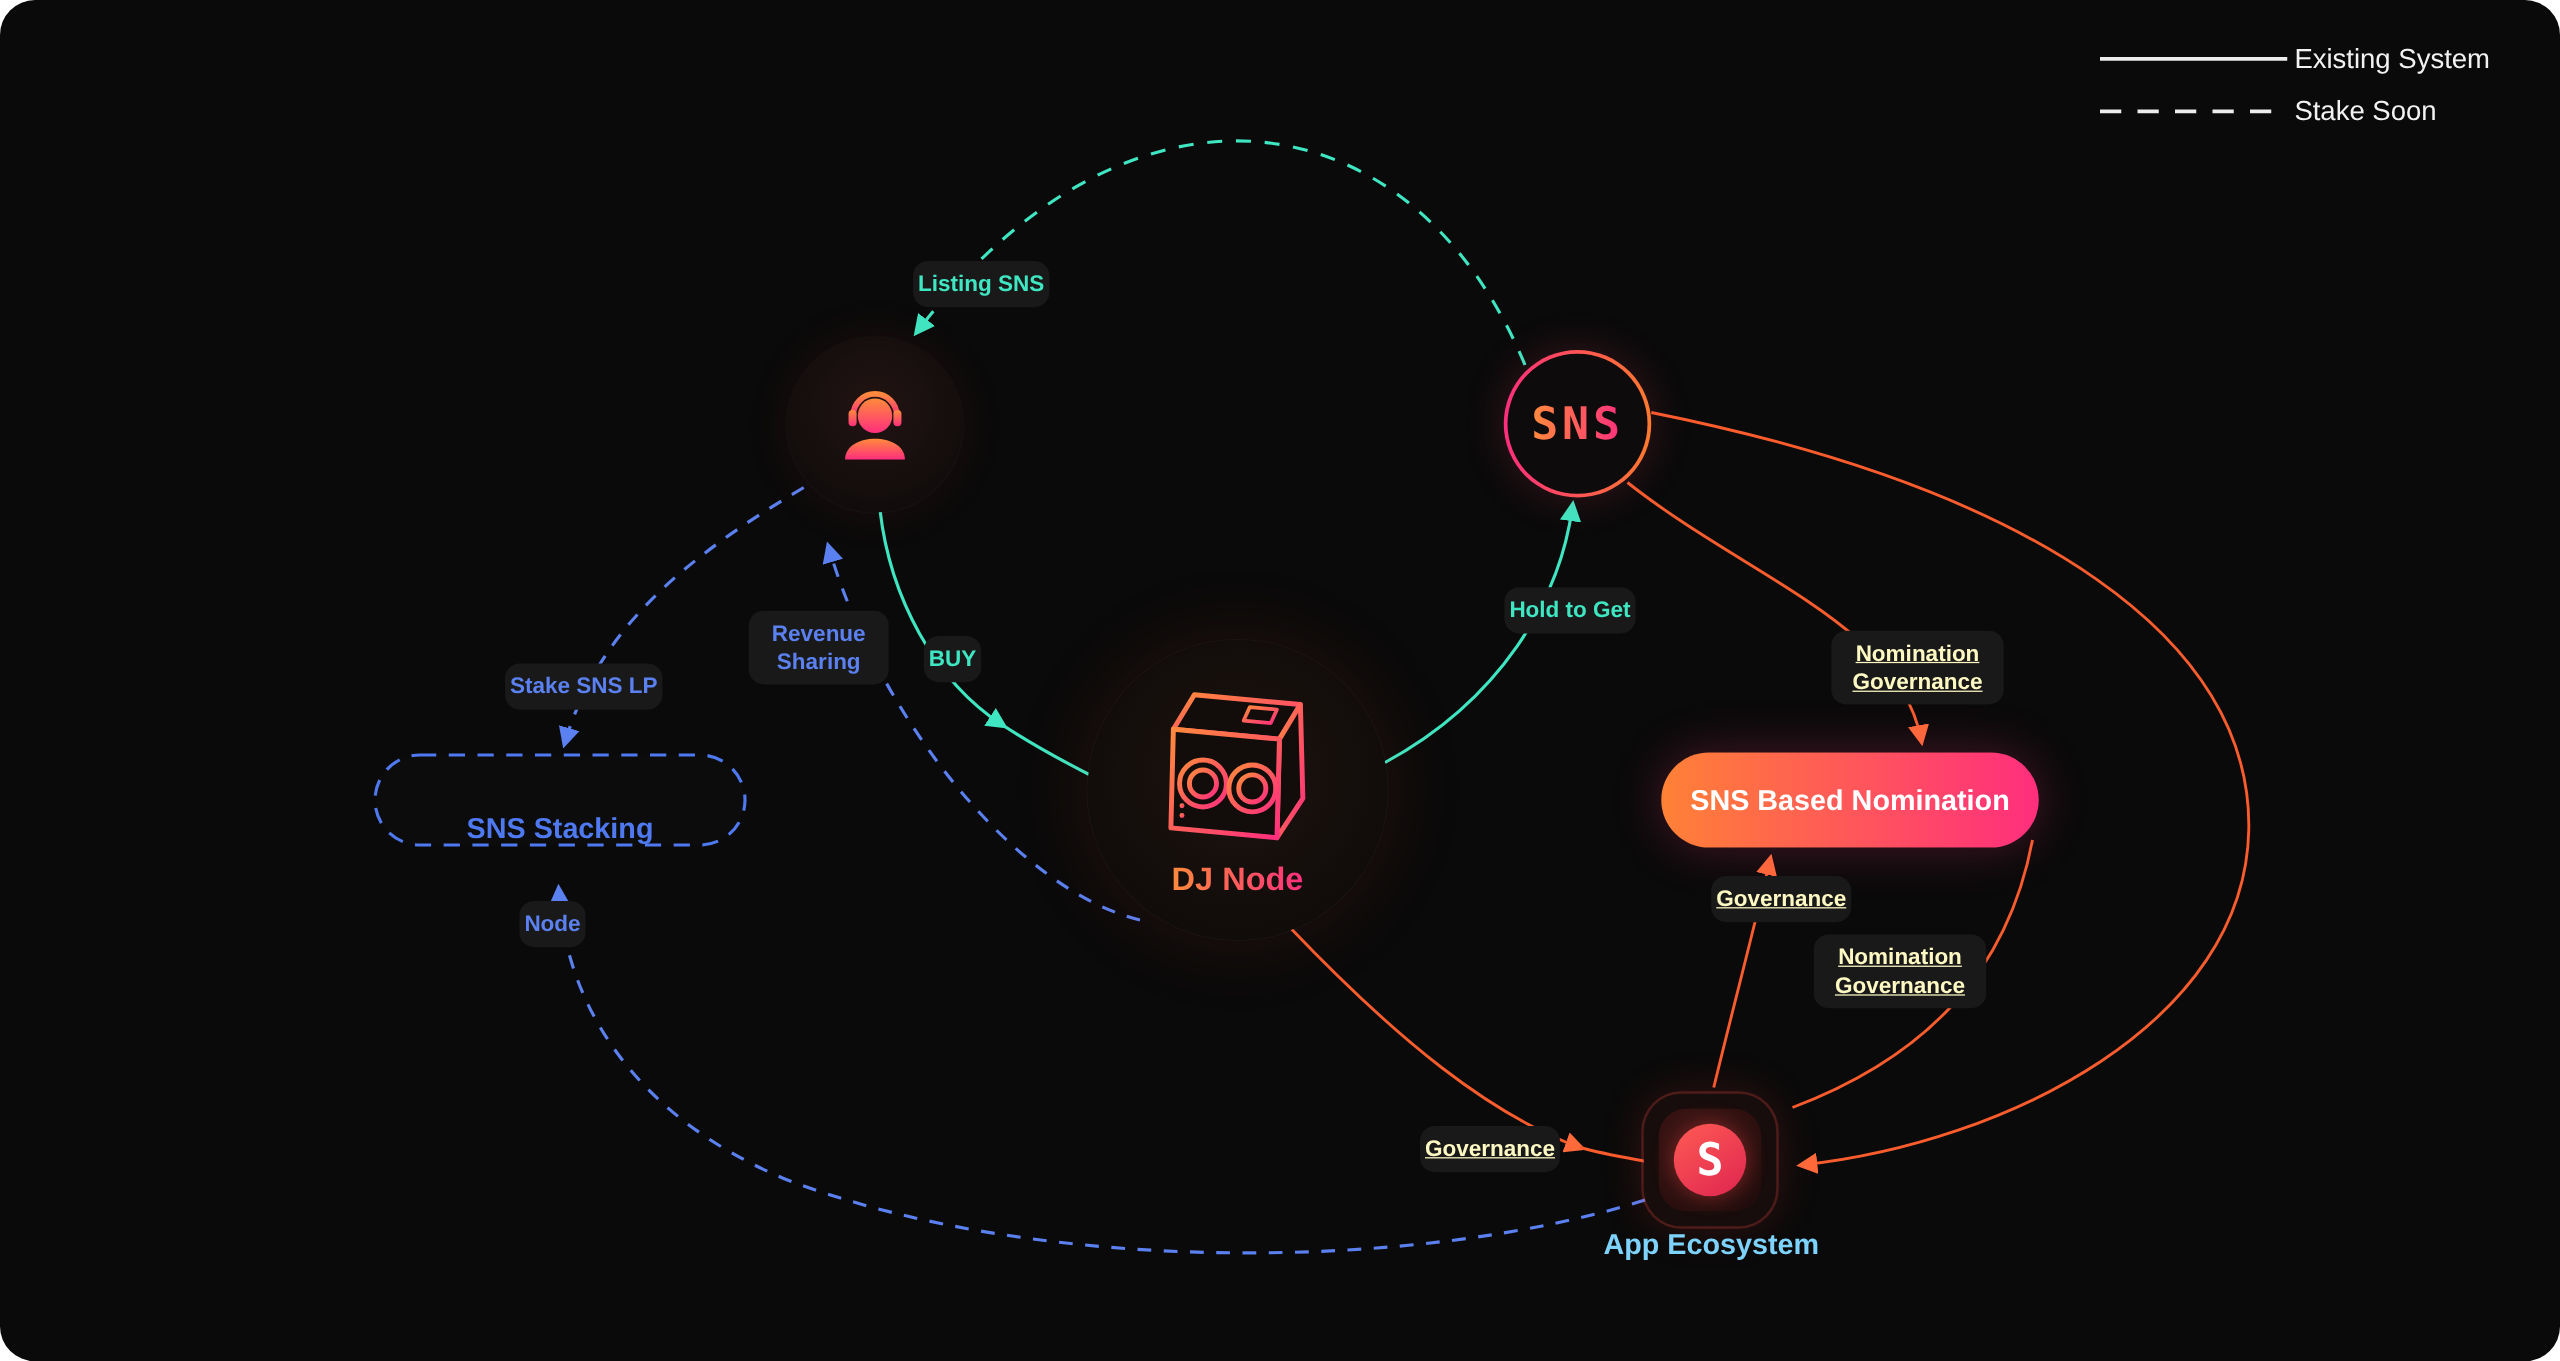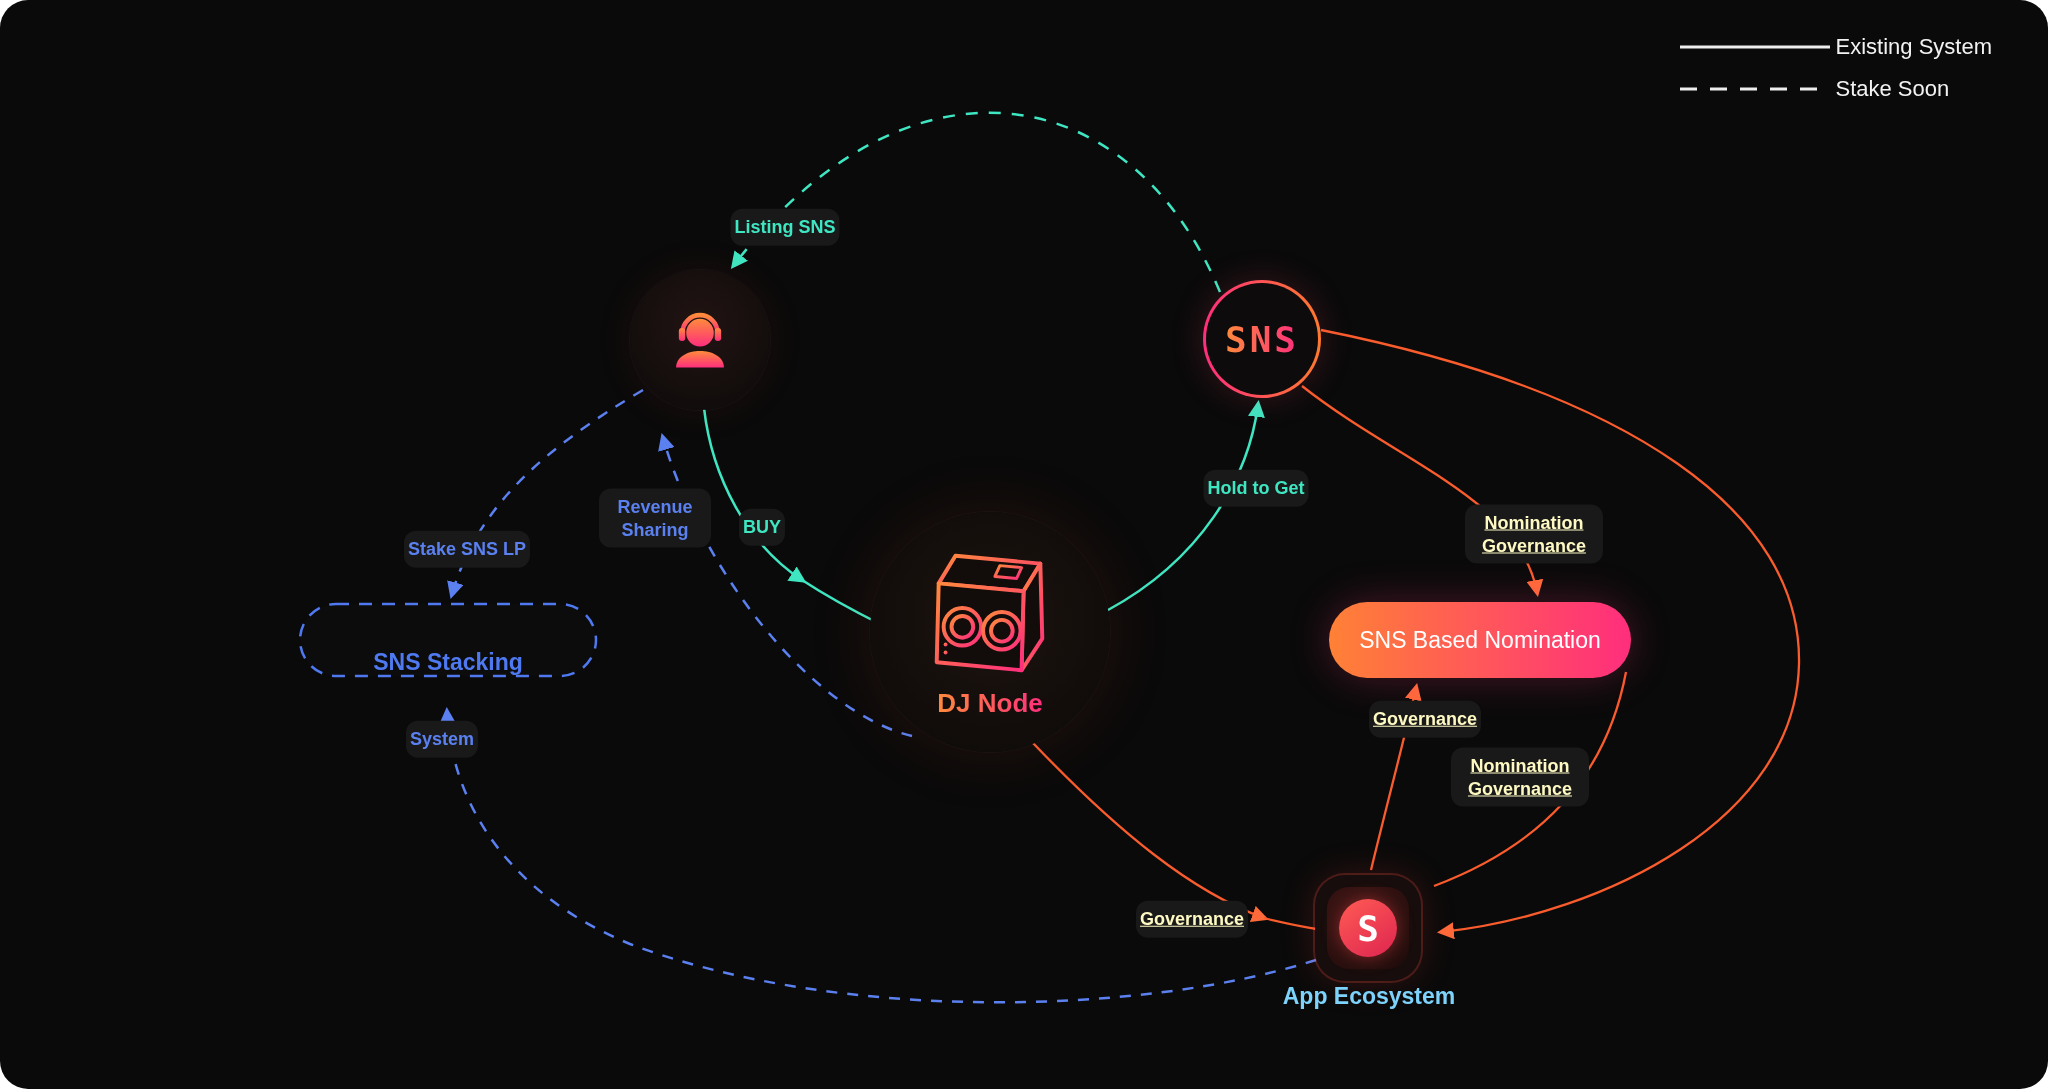--- a/index.html
+++ b/index.html
@@ -53,21 +53,21 @@
   .stacking-box {
     width:296px; height:72px; display:flex; align-items:flex-end; justify-content:center;
   }
 
   .nomination-pill {
     width:302px; height:76px; border-radius:38px;
     background:linear-gradient(90deg,#ff8136,#ff2e7d);
     display:flex; align-items:center; justify-content:center;
     box-shadow:0 0 40px rgba(255,60,120,0.25);
   }
-  .nomination-pill span { color:#ffffff; font-size:23px; font-weight:normal; }
+  .nomination-pill span { color:#ffffff; font-size:23px; font-weight:bold; }
 
   .app-outer {
     width:106px; height:106px; border-radius:30px;
     background:#170d0c;
     box-shadow:0 0 0 2px rgba(255,80,70,0.22), 0 0 36px rgba(255,60,60,0.18);
     display:flex; align-items:center; justify-content:center;
   }
   .app-inner {
     width:82px; height:82px; border-radius:22px;
     background:linear-gradient(145deg,#371413,#1f0d0c);
@@ -210,21 +210,21 @@
       </div>
     </div>
   </div>
   <div class="abs app-label" style="left:1369px; top:996px;">App Ecosystem</div>
 
   <div class="pill teal" style="left:785px;  top:227px;">Listing SNS</div>
   <div class="pill teal" style="left:762px;  top:527px;">BUY</div>
   <div class="pill teal" style="left:1256px; top:488px;">Hold to Get</div>
   <div class="pill blue wrap" style="left:655px; top:474px; width:104px;margin-top:44px;">Revenue Sharing</div>
   <div class="pill blue" style="left:467px;  top:549px;">Stake SNS LP</div>
-  <div class="pill blue" style="left:442px;  top:739px;">System</div>
+  <div class="pill blue" style="left:442px;  top:739px;">Node</div>
   <div class="pill orange wrap" style="left:1534px; top:534px; width:130px;">Nomination Governance</div>
   <div class="pill orange" style="left:1425px; top:719px;">Governance</div>
   <div class="pill orange wrap" style="left:1520px; top:777px; width:130px;">Nomination Governance</div>
   <div class="pill orange" style="left:1192px; top:919px;">Governance</div>
 
   <div class="legend">
     <div class="legend-row">
       <svg width="150" height="6">
         <line x1="0" y1="3" x2="150" y2="3" stroke="#ededed" stroke-width="3"></line>
       </svg>

